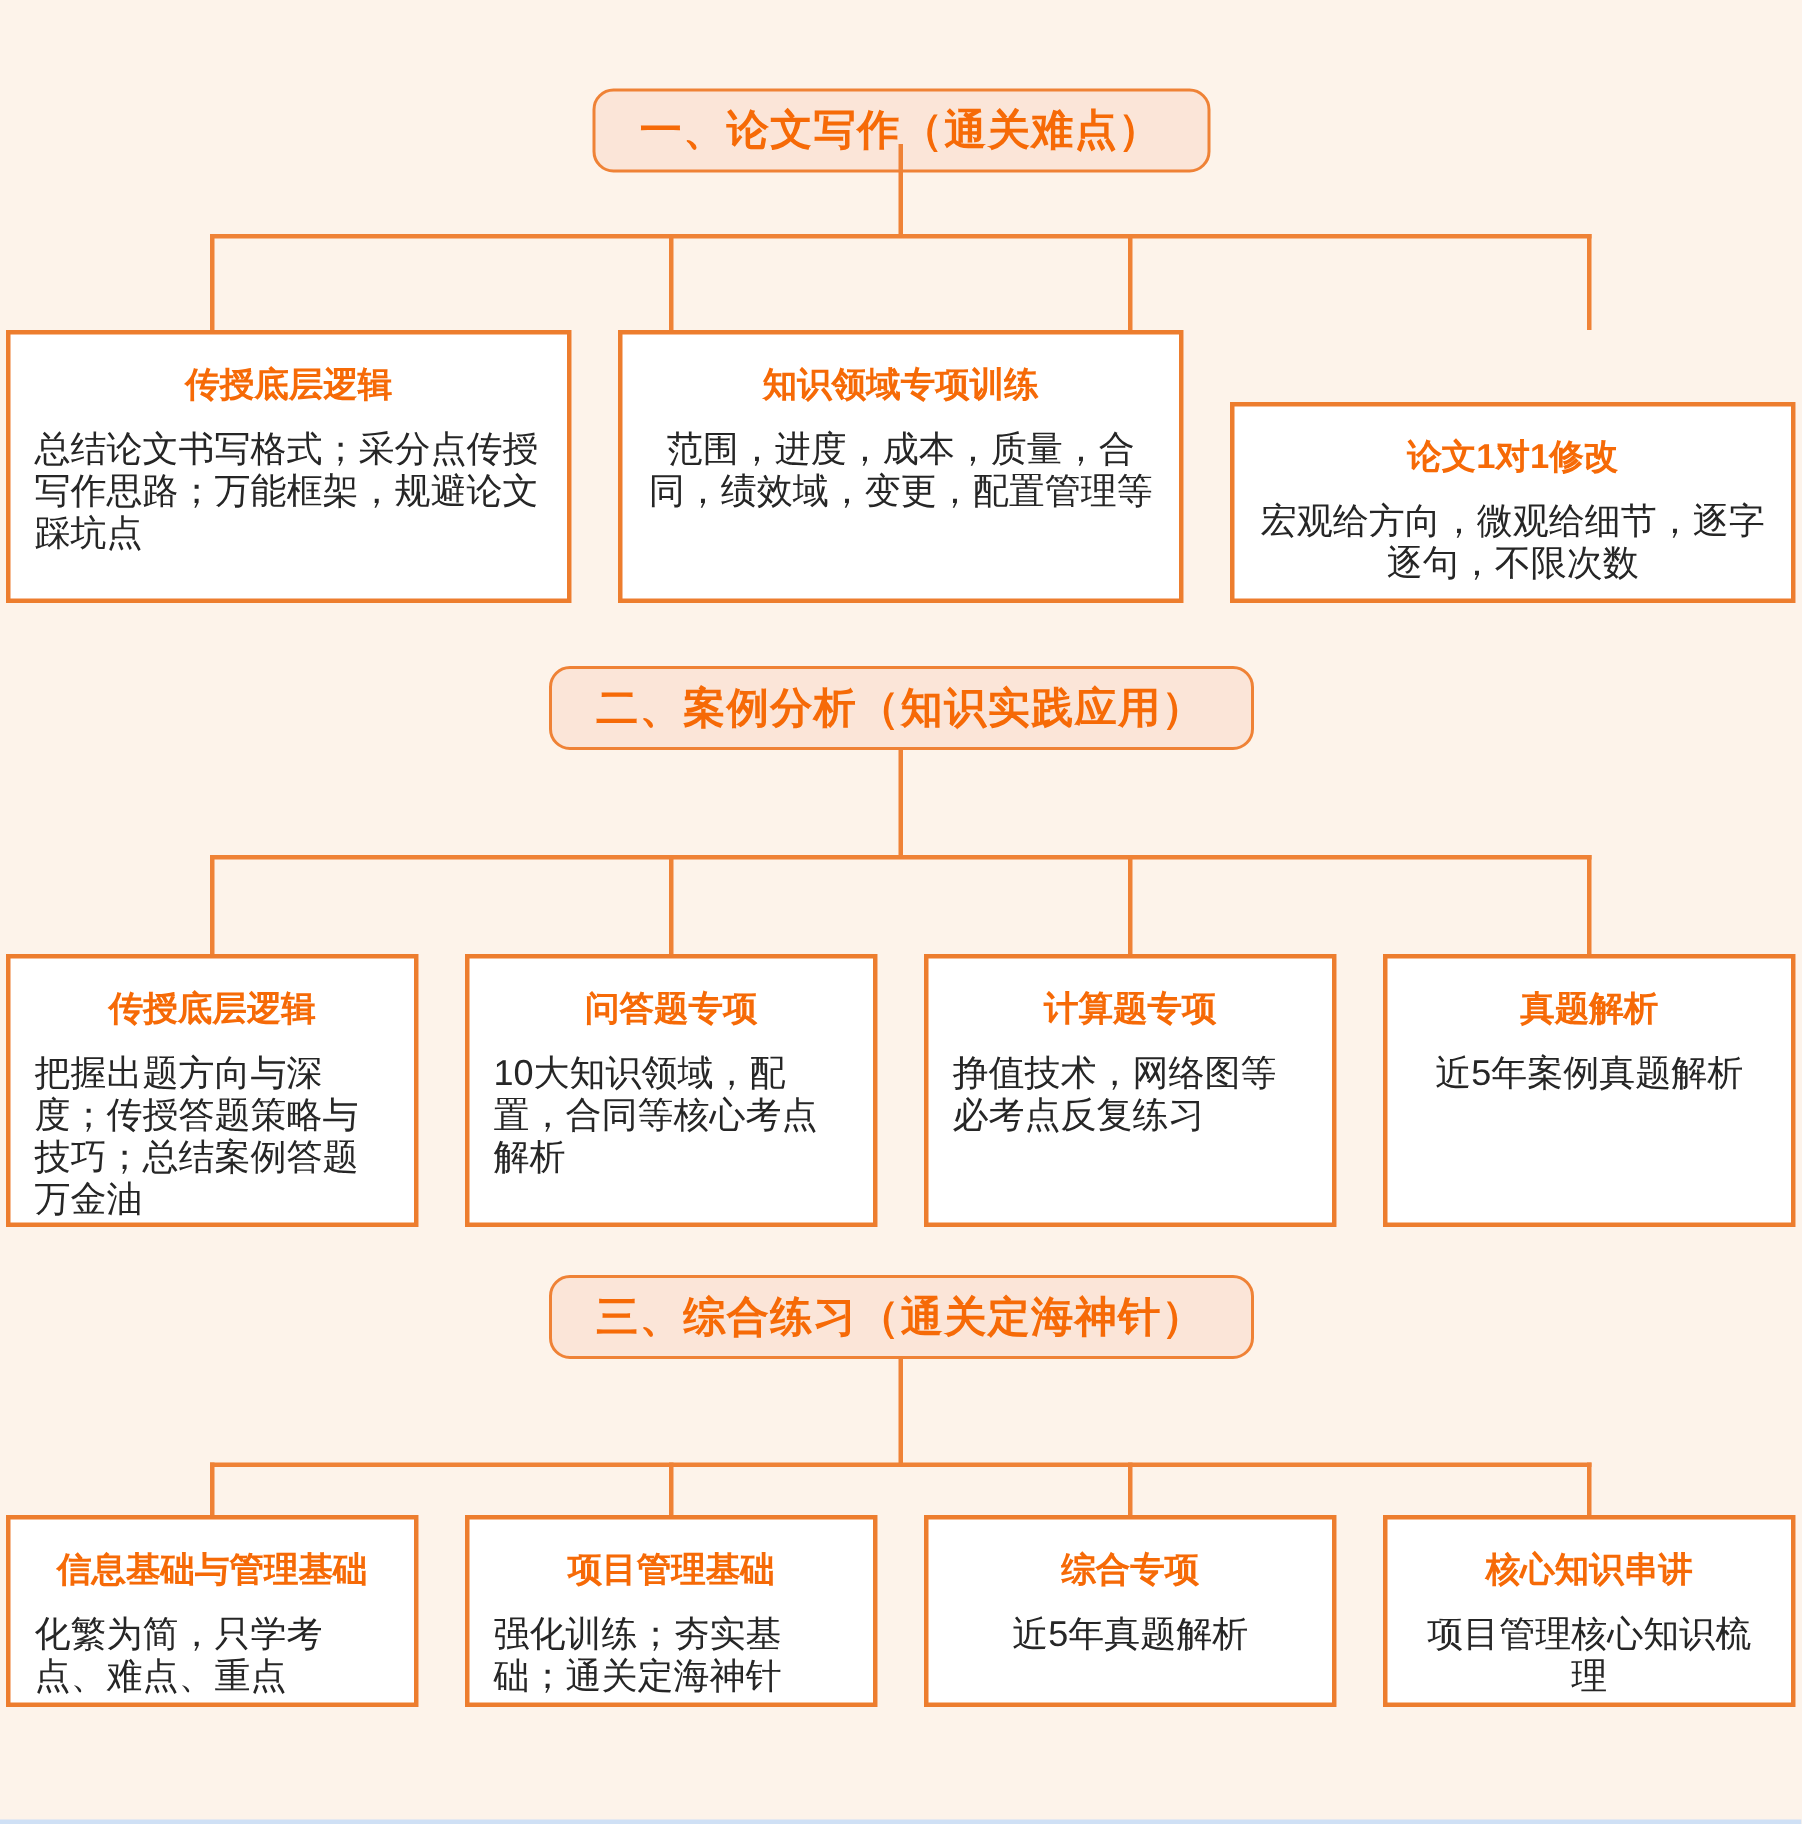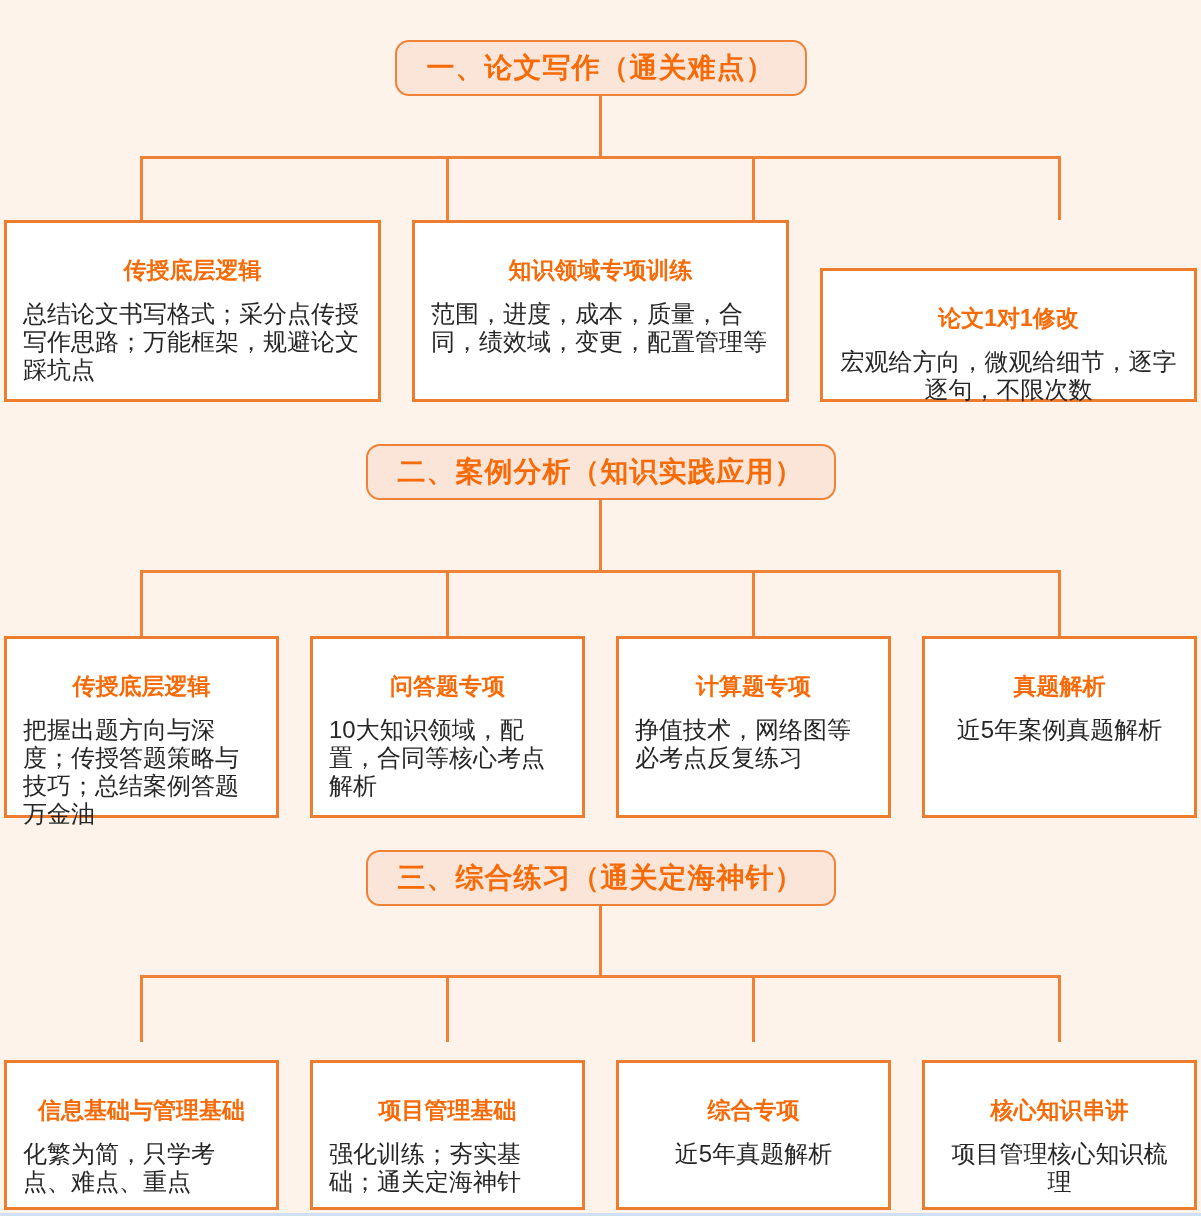--- a/index.html
+++ b/index.html
@@ -47,21 +47,21 @@
     left:4px;
     width:1193px;
     display:flex;
     gap:31px;
   }
   .card{
     flex:1 1 0;
     box-sizing:border-box;
     background:#ffffff;
     border:3px solid #0c4a6e;
-    padding:32px 16px 0 16px;
+    padding:18px 16px 0 16px;
   }
   .card-title{
     font-size:23px;
     font-weight:bold;
     color:#f66a07;
     text-align:center;
     margin:0 0 14px 0;
     white-space:nowrap;
   }
   .card-body{
@@ -92,49 +92,49 @@
   .s2-pill{top:444px;}
   .s2-stem{left:599px;top:500px;height:72px;}
   .s2-rail{left:140px;top:570px;width:921px;}
   .s2-drop{top:570px;height:66px;}
   .s2-row{top:636px;height:182px;}
   
   .s3-pill{top:850px;}
   .s3-stem{left:599px;top:906px;height:71px;}
   .s3-rail{left:140px;top:975px;width:921px;}
   .s3-drop{top:975px;height:67px;}
-  .s3-row{top:1060px;height:150px;}
+  .s3-row{top:1010px;height:128px;}
   .drop1{left:140px;}
   .drop2{left:446px;}
   .drop3{left:752px;}
   .drop4{left:1058px;}
 </style>
 </head>
 <body>
 
 <div class="canvas" style="background: rgb(253, 243, 234);">
 
-  <div class="pill s1-pill" style="background: rgb(251, 229, 216); color: rgb(246, 106, 7); border-color: rgb(239, 130, 54);">
+  <div class="pill s1-pill" style="background: rgb(251, 229, 216); color: rgb(246, 106, 7); border-color: rgb(239, 130, 54); margin-top: 19px;">
     <span>一、论文写作（通关难点）</span>
   </div>
   <div class="line v s1-stem" style="background: rgb(239, 130, 54);"></div>
   <div class="line h s1-rail" style="background: rgb(239, 130, 54);"></div>
   <div class="line v s1-drop drop1" style="background: rgb(239, 130, 54);"></div>
   <div class="line v s1-drop drop2" style="background: rgb(239, 130, 54);"></div>
   <div class="line v s1-drop drop3" style="background: rgb(239, 130, 54);"></div>
   <div class="line v s1-drop drop4" style="background: rgb(239, 130, 54);"></div>
 
   <div class="row s1-row">
     <div class="card" style="background: rgb(255, 255, 255); border-color: rgb(237, 125, 46);">
       <div class="card-title" style="color: rgb(246, 106, 7);">传授底层逻辑</div>
       <div class="card-body" style="color: rgb(38, 38, 38);">总结论文书写格式；采分点传授写作思路；万能框架，规避论文踩坑点</div>
     </div>
     <div class="card" style="background: rgb(255, 255, 255); border-color: rgb(237, 125, 46);">
       <div class="card-title" style="color: rgb(246, 106, 7);">知识领域专项训练</div>
-      <div class="card-body" style="color: rgb(38, 38, 38);">范围，进度，成本，质量，合同，绩效域，变更，配置管理等</div>
+      <div class="card-body" style="color: rgb(38, 38, 38); text-align: center;">范围，进度，成本，质量，合同，绩效域，变更，配置管理等</div>
     </div>
     <div class="card" style="background: rgb(255, 255, 255); border-color: rgb(237, 125, 46); margin-top: 48px;">
       <div class="card-title" style="color: rgb(246, 106, 7);">论文1对1修改</div>
       <div class="card-body" style="color: rgb(38, 38, 38); text-align: center;">宏观给方向，微观给细节，逐字逐句，不限次数</div>
     </div>
   </div>
 
   <div class="pill s2-pill" style="background: rgb(251, 229, 216); color: rgb(246, 106, 7); border-color: rgb(239, 130, 54);">
     <span>二、案例分析（知识实践应用）</span>
   </div>

